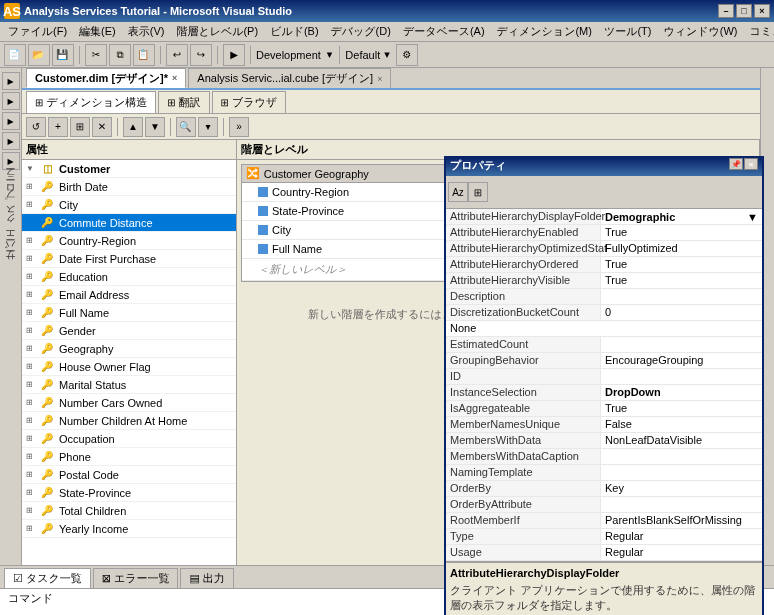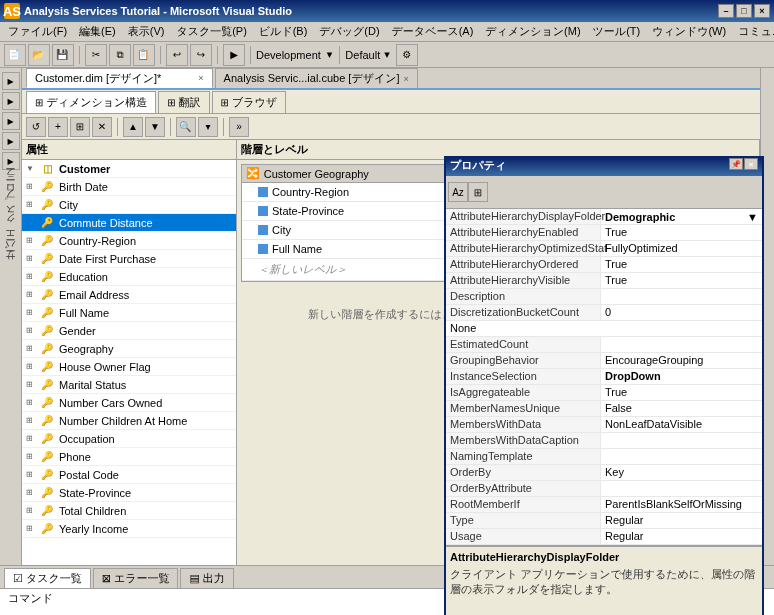--- a/index.html
+++ b/index.html
@@ -127,22 +127,21 @@
       border-bottom: none;
       display: flex;
       align-items: center;
       cursor: pointer;
       font-size: 11px;
       margin-right: 2px;
     }
     .doc-tab.active {
       background: white;
       border-bottom: 1px solid white;
-      font-weight: normal;
-      gap: 33px;
+      font-weight: bold;
     }
     .doc-tab-close {
       margin-left: 4px;
       font-size: 9px;
       color: #666;
     }
 
     
     .design-tabs {
       display: flex;
@@ -480,21 +479,21 @@
     <div class="title-btn">–</div>
     <div class="title-btn">□</div>
     <div class="title-btn">×</div>
   </div>
 </div>
 
 <div class="menu-bar">
   <span class="menu-item">ファイル(F)</span>
   <span class="menu-item">編集(E)</span>
   <span class="menu-item">表示(V)</span>
-  <span class="menu-item">タスク一覧(P)</span>
+  <span class="menu-item">階層とレベル(P)</span>
   <span class="menu-item">ビルド(B)</span>
   <span class="menu-item">デバッグ(D)</span>
   <span class="menu-item">データベース(A)</span>
   <span class="menu-item">ディメンション(M)</span>
   <span class="menu-item">ツール(T)</span>
   <span class="menu-item">ウィンドウ(W)</span>
   <span class="menu-item">コミュニティ(I)</span>
 
 </div>
 
@@ -807,20 +806,24 @@
       </div>
       <div class="props-row">
         <div class="props-key">EstimatedCount</div>
         <div class="props-val"></div>
       </div>
       <div class="props-row">
         <div class="props-key">GroupingBehavior</div>
         <div class="props-val">EncourageGrouping</div>
       </div>
       <div class="props-row">
+        <div class="props-key">ID</div>
+        <div class="props-val"></div>
+      </div>
+      <div class="props-row">
         <div class="props-key">InstanceSelection</div>
         <div class="props-val bold">DropDown</div>
       </div>
       <div class="props-row">
         <div class="props-key">IsAggregateable</div>
         <div class="props-val">True</div>
       </div>
       <div class="props-row">
         <div class="props-key">MemberNamesUnique</div>
         <div class="props-val">False</div>

